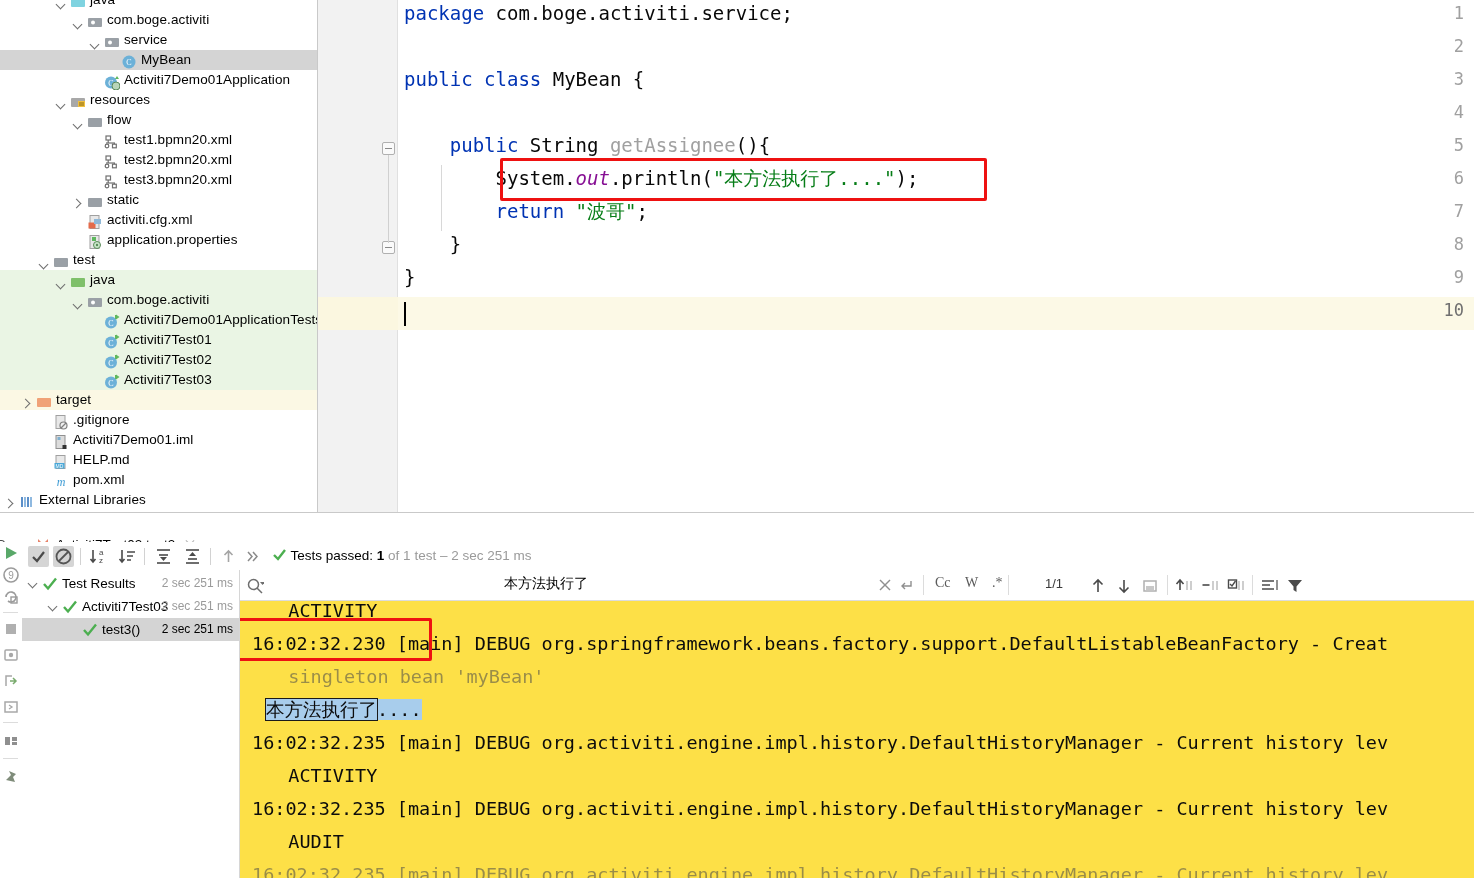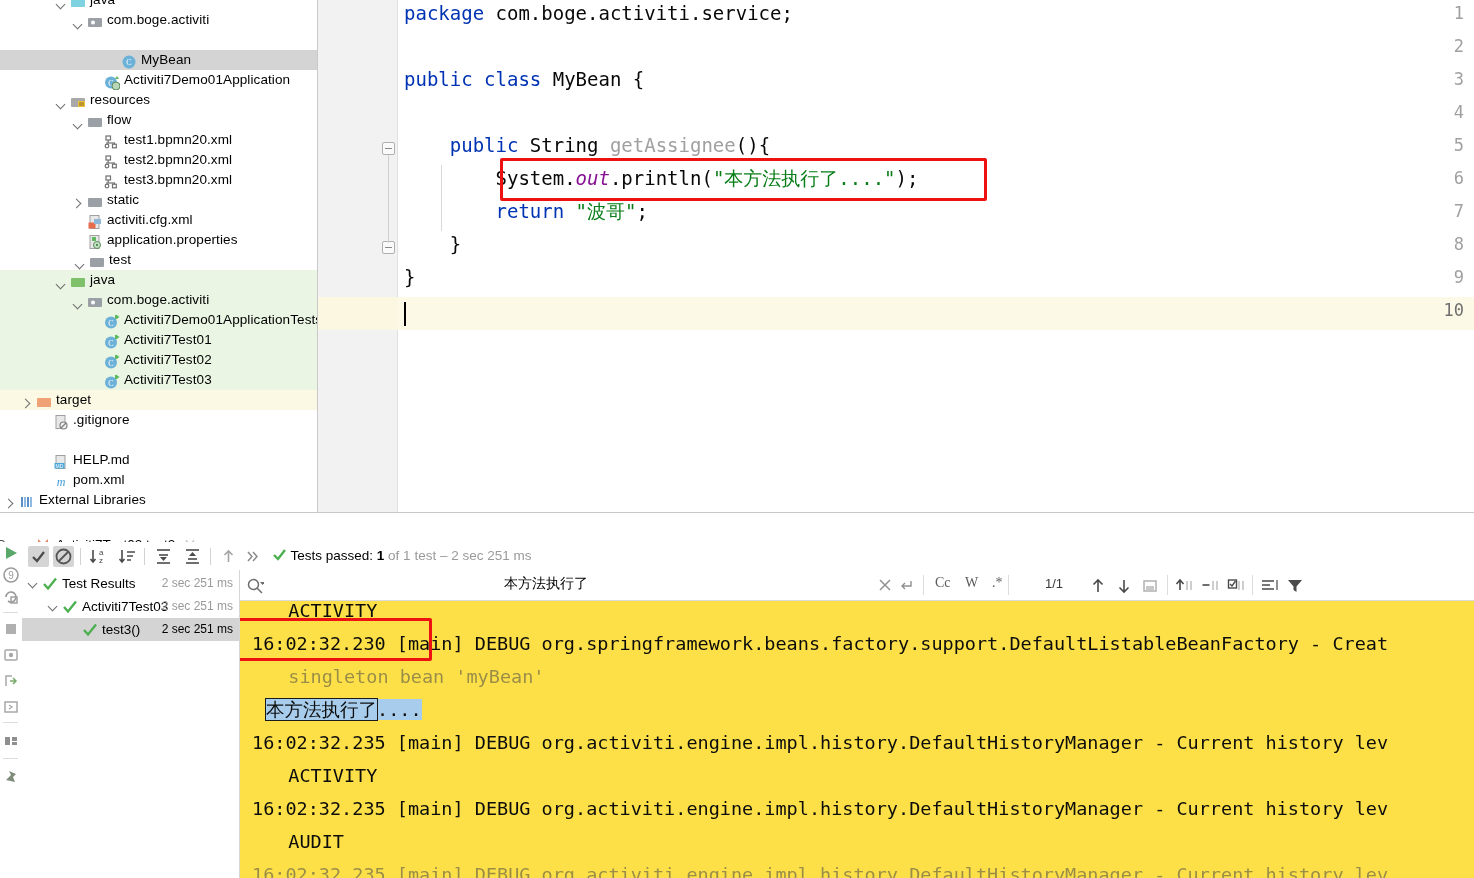--- a/index.html
+++ b/index.html
@@ -187,20 +187,29 @@
         </div>
         <div class="tree-row" style="position: absolute; left: 0px; top: 10px; width: 318px;">
           <span style="width: 73px; flex: 0 0 auto;"></span>
           <span class="arrow down"></span>
           <span class="ticon"><svg width="16" height="16" viewBox="0 0 16 16">
               <rect x="1" y="4" width="14" height="9" rx="1" fill="#9aa0a6"></rect>
               <circle cx="6" cy="8.5" r="2" fill="#ffffff"></circle>
             </svg></span>
           <span class="tlabel">com.boge.activiti</span>
         </div>
+        <div class="tree-row" style="position: absolute; left: 0px; top: 30px; width: 318px;">
+          <span style="width: 90px; flex: 0 0 auto;"></span>
+          <span class="arrow down"></span>
+          <span class="ticon"><svg width="16" height="16" viewBox="0 0 16 16">
+              <rect x="1" y="4" width="14" height="9" rx="1" fill="#9aa0a6"></rect>
+              <circle cx="6" cy="8.5" r="2" fill="#ffffff"></circle>
+            </svg></span>
+          <span class="tlabel">service</span>
+        </div>
         <div class="tree-row sel-grey" style="position: absolute; left: 0px; top: 50px; width: 318px;">
           <span style="width: 107px; flex: 0 0 auto;"></span>
           <span class="arrow none"></span>
           <span class="ticon"><svg width="16" height="16" viewBox="0 0 16 16">
               <circle cx="8" cy="8" r="6.5" fill="#6cb1d8"></circle>
               <text x="8" y="11" font-size="8" fill="#ffffff" text-anchor="middle" font-family="serif">C</text>
             </svg></span>
           <span class="tlabel">MyBean</span>
         </div>
         <div class="tree-row" style="position: absolute; left: 0px; top: 70px; width: 318px;">
@@ -296,21 +305,21 @@
           <span style="width: 73px; flex: 0 0 auto;"></span>
           <span class="arrow none"></span>
           <span class="ticon"><svg width="16" height="16" viewBox="0 0 16 16">
               <rect x="3" y="1.5" width="9" height="13" fill="#e8e8e8" stroke="#a0a0a0" stroke-width="1"></rect>
               <polygon points="5,3 9,3 9,7 5,7" fill="#5eb85e"></polygon>
               <circle cx="10" cy="11" r="3.5" fill="#c8e6c8" stroke="#5a8a5a" stroke-width="1"></circle>
               <circle cx="10" cy="11" r="1.2" fill="#5a8a5a"></circle>
             </svg></span>
           <span class="tlabel">application.properties</span>
         </div>
-        <div class="tree-row" style="position: absolute; left: 8px; top: 250px; width: 318px; padding-left: 28px;">
+        <div class="tree-row" style="position: absolute; left: 0px; top: 250px; width: 318px;">
           <span style="width: 39px; flex: 0 0 auto;"></span>
           <span class="arrow down"></span>
           <span class="ticon"><svg width="16" height="16" viewBox="0 0 16 16">
               <rect x="1" y="4" width="14" height="9" rx="1" fill="#9aa0a6"></rect>
               <path d="M1 4 L6 4 L7.2 5.6 L15 5.6" fill="#9aa0a6"></path>
             </svg></span>
           <span class="tlabel">test</span>
         </div>
         <div class="tree-row tint-green" style="position: absolute; left: 0px; top: 270px; width: 318px;">
           <span style="width: 56px; flex: 0 0 auto;"></span>
@@ -385,20 +394,30 @@
         </div>
         <div class="tree-row" style="position: absolute; left: 0px; top: 410px; width: 318px;">
           <span style="width: 39px; flex: 0 0 auto;"></span>
           <span class="arrow none"></span>
           <span class="ticon"><svg width="16" height="16" viewBox="0 0 16 16">
               <rect x="3" y="1.5" width="9" height="13" fill="#e8e8e8" stroke="#a0a0a0" stroke-width="1"></rect>
               <circle cx="10.5" cy="11.5" r="3.5" fill="#f0f0f0" stroke="#808080" stroke-width="1.2"></circle>
               <line x1="8" y1="14" x2="13" y2="9" stroke="#808080" stroke-width="1.2"></line>
             </svg></span>
           <span class="tlabel">.gitignore</span>
+        </div>
+        <div class="tree-row" style="position: absolute; left: 0px; top: 430px; width: 318px;">
+          <span style="width: 39px; flex: 0 0 auto;"></span>
+          <span class="arrow none"></span>
+          <span class="ticon"><svg width="16" height="16" viewBox="0 0 16 16">
+              <rect x="3" y="1.5" width="9" height="13" fill="#dcdcdc" stroke="#909090" stroke-width="1"></rect>
+              <rect x="4.5" y="3" width="3" height="3" fill="#7fb0d0"></rect>
+              <rect x="9.5" y="11" width="4" height="4" fill="#333"></rect>
+            </svg></span>
+          <span class="tlabel">Activiti7Demo01.iml</span>
         </div>
         <div class="tree-row" style="position: absolute; left: 0px; top: 450px; width: 318px;">
           <span style="width: 39px; flex: 0 0 auto;"></span>
           <span class="arrow none"></span>
           <span class="ticon"><svg width="16" height="16" viewBox="0 0 16 16">
               <rect x="3" y="1.5" width="9" height="13" fill="#e8e8e8" stroke="#a0a0a0" stroke-width="1"></rect>
               <rect x="1.5" y="9" width="10" height="5.5" fill="#4aa8d8"></rect>
               <text x="6.5" y="13.5" font-size="5" fill="#ffffff" text-anchor="middle" font-family="sans-serif">MD</text>
             </svg></span>
           <span class="tlabel">HELP.md</span>

